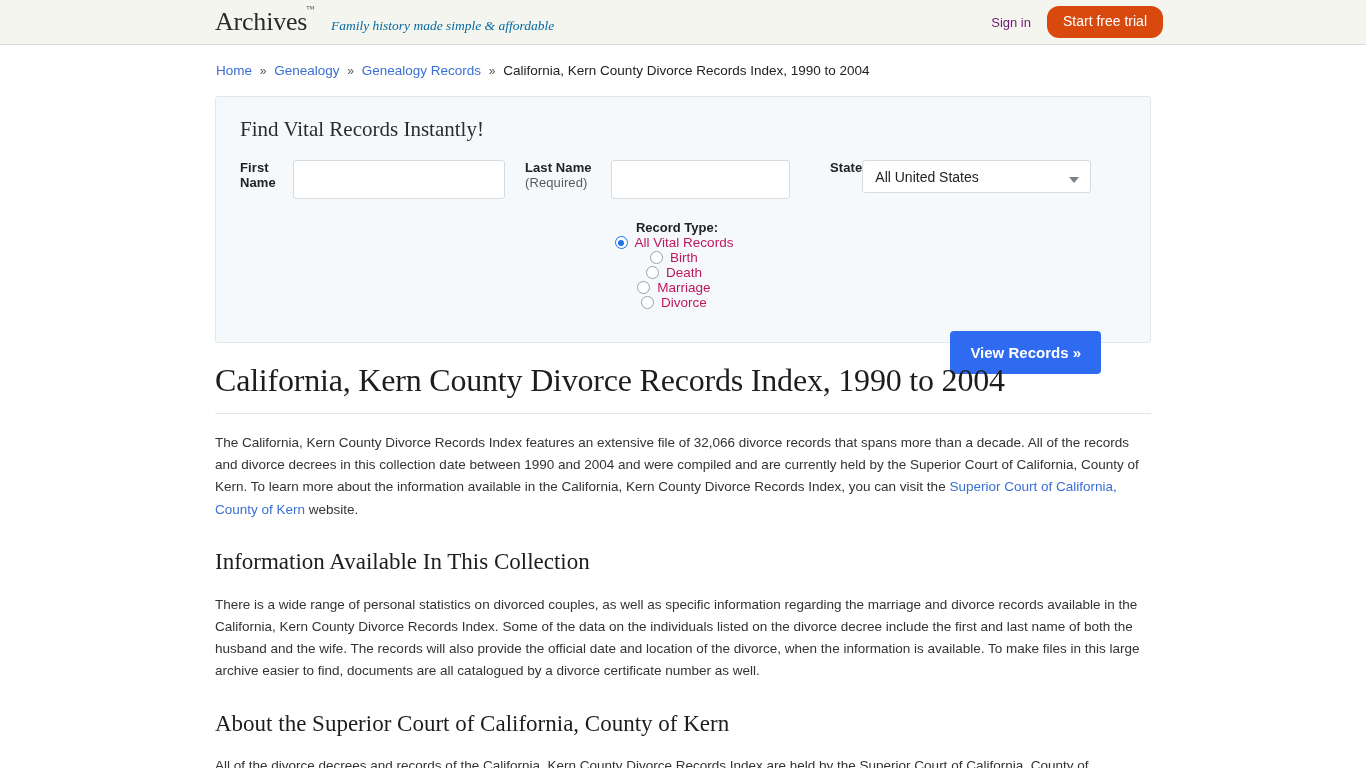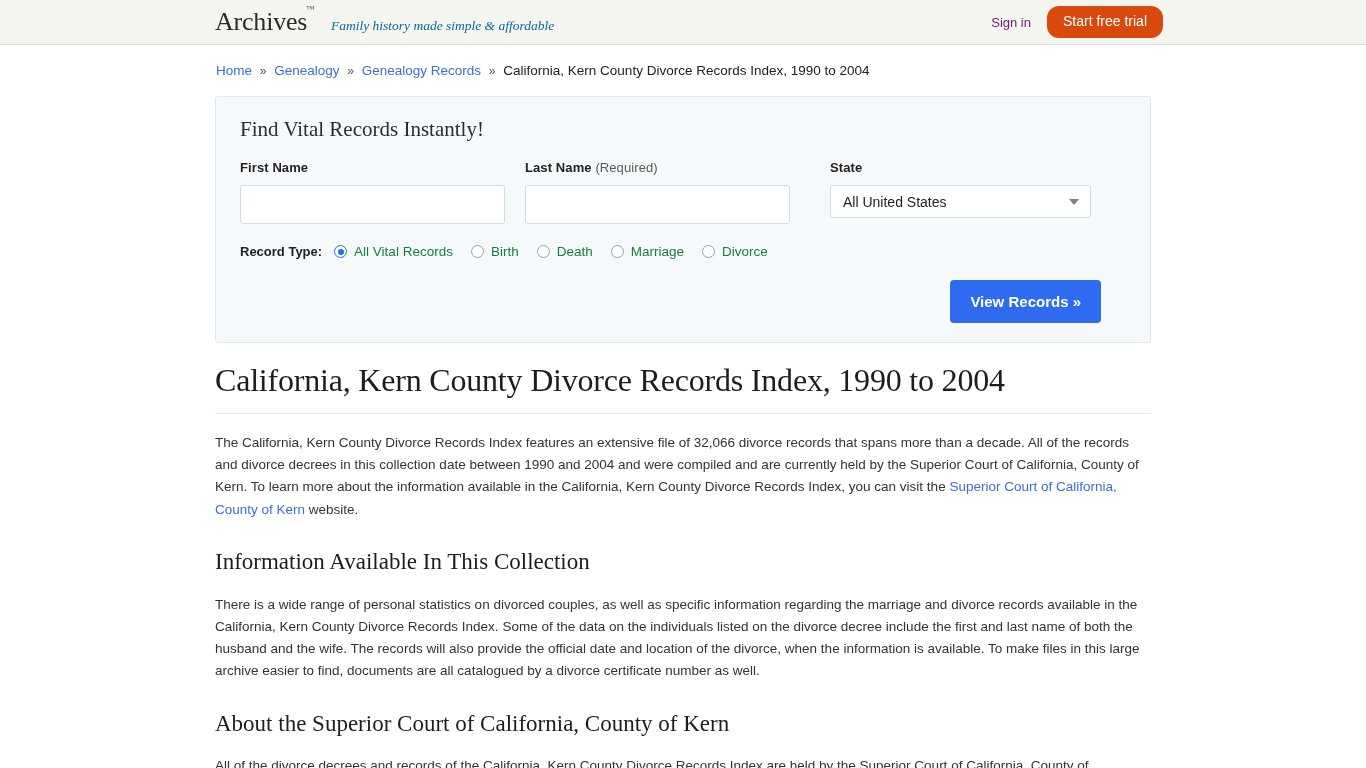--- a/index.html
+++ b/index.html
@@ -122,21 +122,20 @@
     color: #2c2c2c;
     margin: 0 0 18px 0;
     font-weight: normal;
   }
   .fields-row {
     display: flex;
     gap: 20px;
   }
   .field {
     display: flex;
-    flex-direction: column;
   }
   .field.w-first { width: 265px; }
   .field.w-last  { width: 265px; }
   .field.w-state { width: 261px; margin-left: 20px; }
   .field-label {
     font-size: 13px;
     font-weight: bold;
     color: #222;
     margin-bottom: 10px;
     letter-spacing: 0.1px;
@@ -183,34 +182,35 @@
     border-right: 5px solid transparent;
     border-top: 6px solid #7b8287;
   }
 
   
   .record-row {
     display: flex;
     align-items: center;
     margin-top: 20px;
     gap: 0px;
+    flex-direction: column;
   }
   .record-label {
     font-size: 13px;
     font-weight: bold;
     color: #222;
     margin-right: 12px;
   }
   .radio-opt {
     display: flex;
     align-items: center;
     margin-right: 18px;
     cursor: pointer;
     font-size: 13.5px;
-    color: #15803d;
+    color: #be185d;
   }
   .radio-dot {
     width: 13px; height: 13px;
     border-radius: 50%;
     border: 1px solid #9aa0a6;
     background: #fff;
     margin-right: 7px;
     position: relative;
     flex: none;
   }

